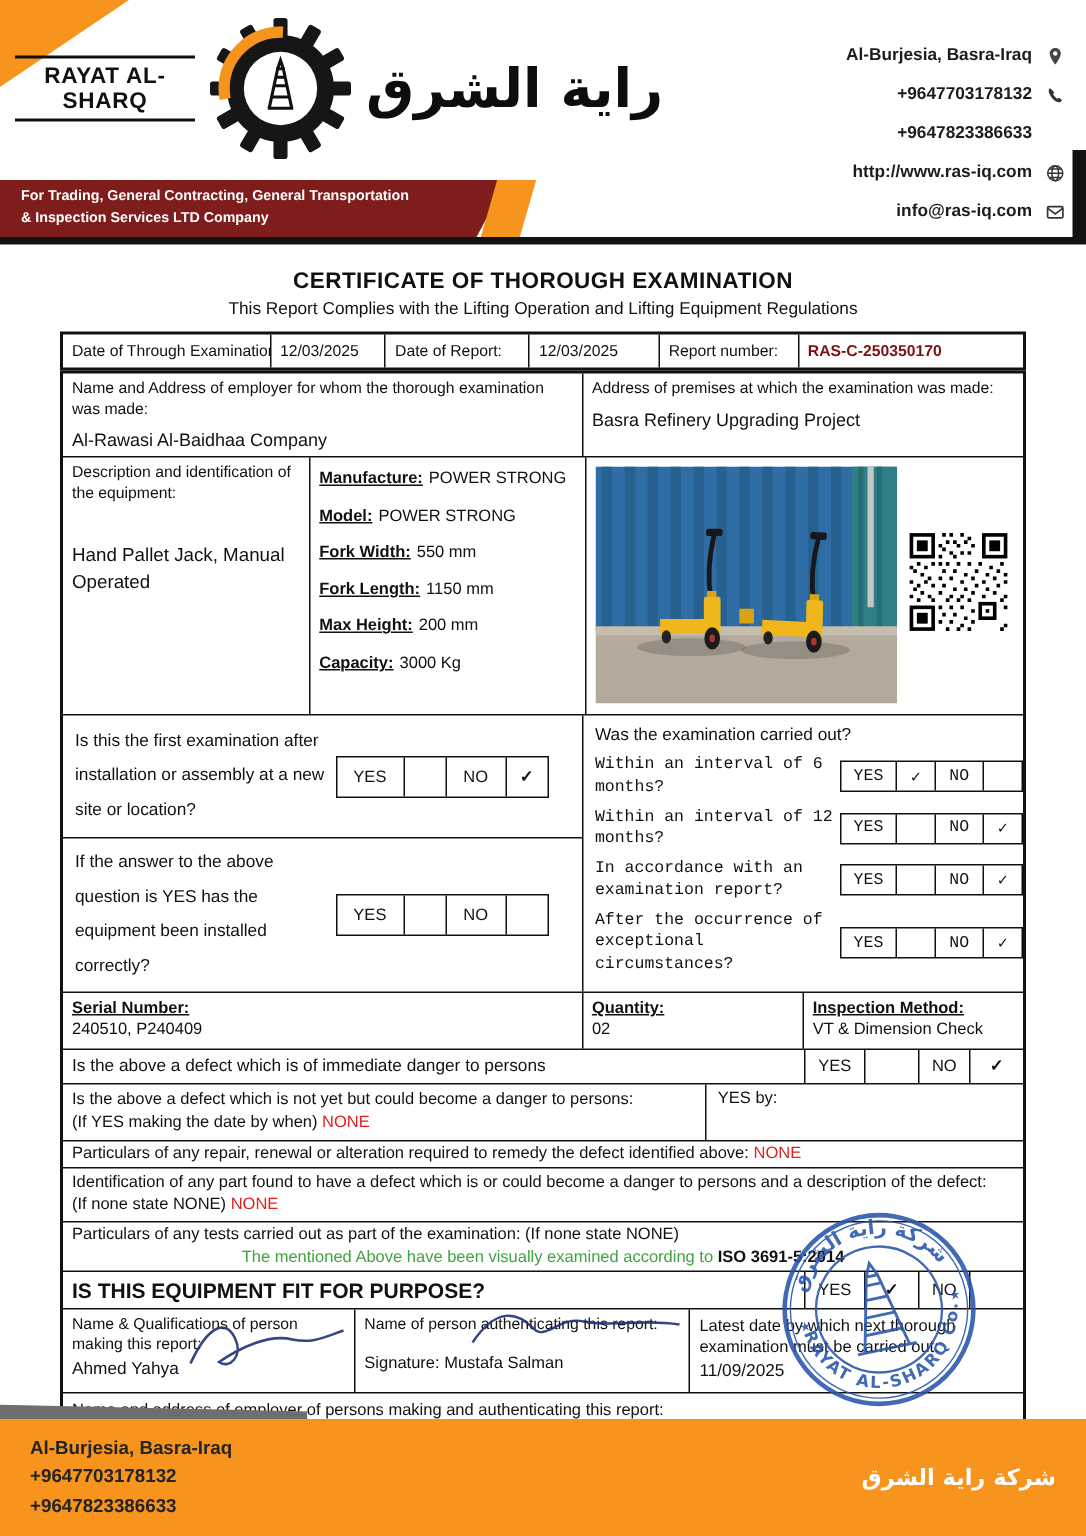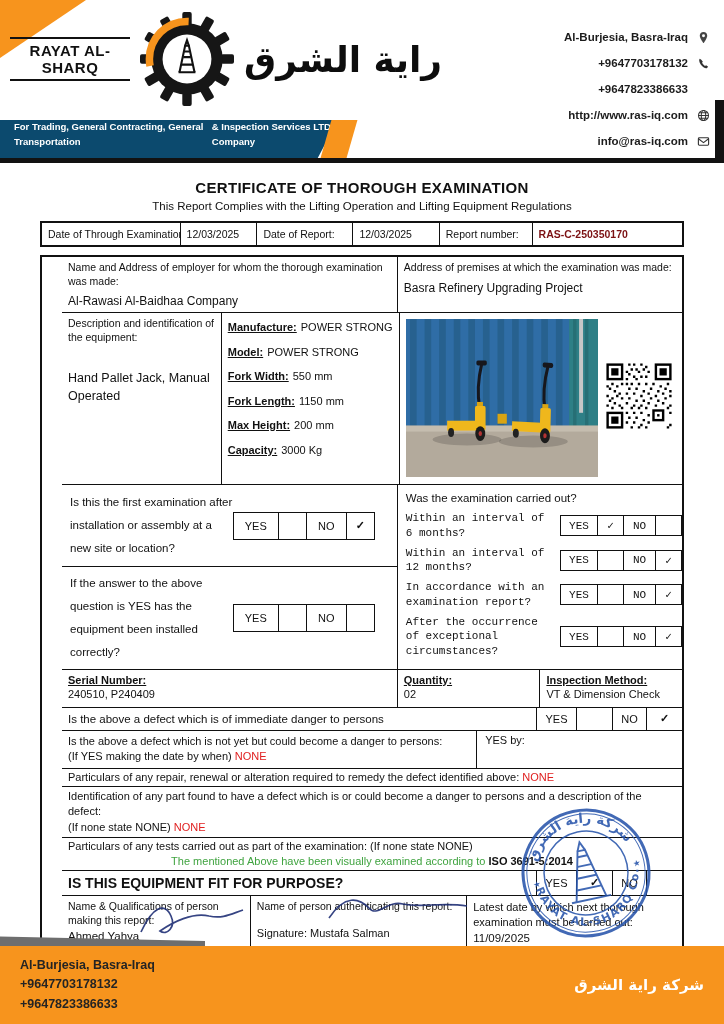--- a/index.html
+++ b/index.html
@@ -6,41 +6,41 @@
   body { margin:0; background:#d9d9d9; font-family:"Liberation Sans", sans-serif; }
   .page { position:relative; width:724px; height:1024px; background:#fff; margin:0 auto; overflow:hidden; color:#111; font-size:11px; }
 
   
   .hdr { position:relative; height:166px; }
   .hdr-corner { position:absolute; top:0; left:0; width:86px; height:58px; background:#F7941D; clip-path:polygon(0 0,100% 0,0 100%); }
   .logo { position:absolute; left:10px; top:12px; display:flex; align-items:center; gap:10px; }
   .logo-en { width:120px; text-align:center; font-weight:bold; font-size:15px; line-height:1.15; letter-spacing:.5px; border-top:2px solid #111; border-bottom:2px solid #111; padding:3px 0; }
   .gear-svg { width:94px; height:94px; }
   .logo-ar { font-size:36px; font-weight:bold; font-family:"DejaVu Sans", sans-serif; color:#0d0d0d; }
-  .banner { position:absolute; left:0; top:120px; width:338px; height:38px; background:#0c4a6e; color:#fff; clip-path:polygon(0 0,100% 0,94% 100%,0 100%); display:flex; flex-direction:row; justify-content:center; padding-left:14px; font-size:9.5px; font-weight:bold; line-height:1.55; }
+  .banner { position:absolute; left:0; top:120px; width:338px; height:38px; background:#7f1d1d; color:#fff; clip-path:polygon(0 0,100% 0,94% 100%,0 100%); display:flex; flex-direction:column; justify-content:center; padding-left:14px; font-size:9.5px; font-weight:bold; line-height:1.55; }
   .banner-stripe { position:absolute; left:326px; top:120px; width:26px; height:38px; background:#F7941D; transform:skewX(-16deg); }
   .hdr-rule { position:absolute; left:0; top:158px; width:100%; height:5px; background:#121212; }
   .contacts { position:absolute; right:14px; top:24px; }
   .c-row { display:flex; justify-content:flex-end; align-items:center; gap:8px; height:26px; font-size:11.5px; font-weight:bold; color:#1c1c1c; }
   .c-icon { width:14px; height:14px; display:inline-flex; align-items:center; justify-content:center; }
   .edge-bar { position:absolute; right:0; top:100px; width:9px; height:58px; background:#121212; }
 
   
   .title-block { text-align:center; margin-top:13px; }
   .cert-title { font-size:15px; font-weight:bold; letter-spacing:.3px; }
   .cert-sub { font-size:11.5px; margin-top:4px; }
 
   
   .tbl { margin:0 40px; border:2px solid #111; }
   .dates { display:flex; margin-top:9px; height:26px; }
   .dates > div { display:flex; align-items:center; padding:0 6px; border-left:1px solid #111; font-size:10.5px; overflow:hidden; white-space:nowrap; }
   .dates > div:first-child { border-left:none; }
   .d-l1{width:21.5%;} .d-v1{width:12%;} .d-l2{width:15%;} .d-v2{width:13.5%;} .d-l3{width:14.5%;} .d-v3{width:23.5%; font-weight:bold; color:#7b1113;}
 
-  .main { margin-top:8px;padding-left:20px; }
+  .main { margin-top:0; }
   .row { display:flex; border-top:1px solid #111; align-items:stretch; }
   .row:first-child { border-top:none; }
   .cell { border-left:1px solid #111; padding:4px 6px; }
   .cell:first-child { border-left:none; }
   .lbl { font-size:10.5px; line-height:1.3; }
   .val { font-size:12px; margin-top:6px; }
 
   .r-parties { min-height:50px; }
   .w54{width:54%;} .w46{width:46%;}
 

